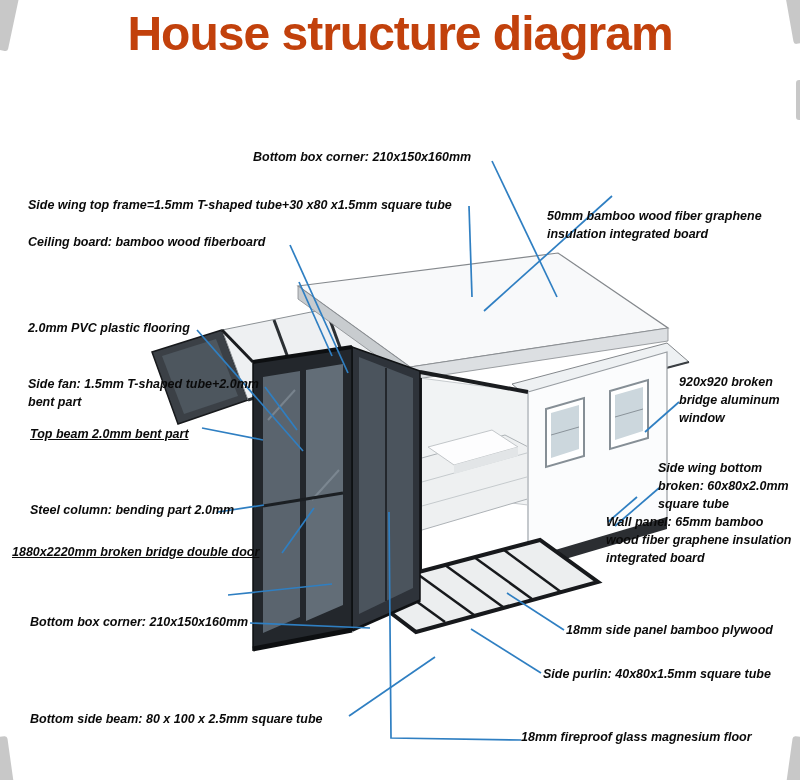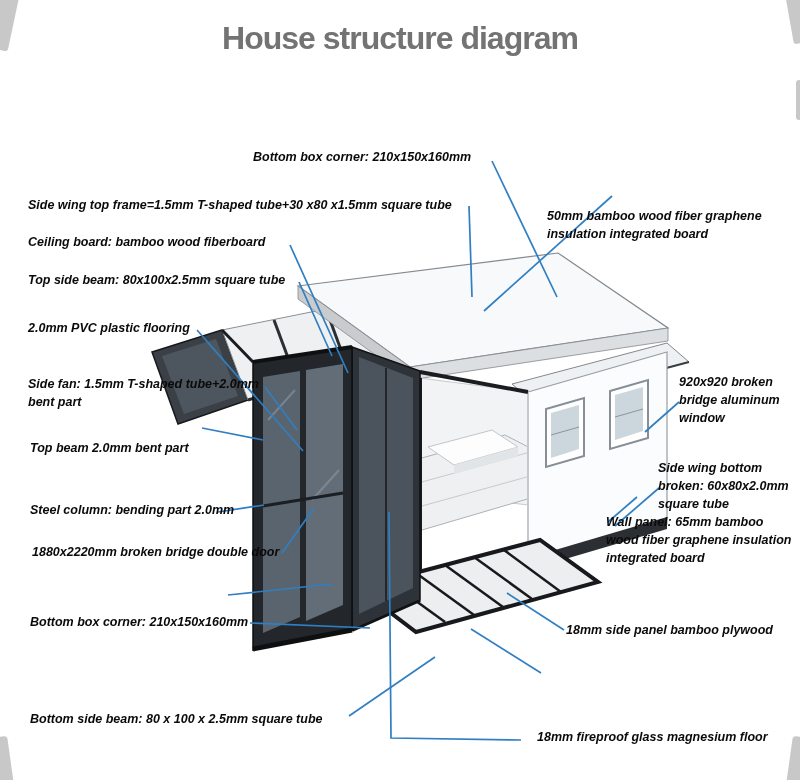--- a/index.html
+++ b/index.html
@@ -1,22 +1,22 @@
 <!DOCTYPE html>
 <html><head>
 <meta charset="utf-8">
 <style>
   html,body{margin:0;padding:0;background:#ffffff;}
   #stage{
     position:relative;width:800px;height:780px;background:#ffffff;overflow:hidden;
     font-family:"Liberation Sans",sans-serif;
   }
   #title{
-    position:absolute;left:0;top:20px;width:100%;text-align:center;
-    font-size:32px;font-weight:700;letter-spacing:-1px;color:#737373;
+    position:absolute;left:0;top:6px;width:100%;text-align:center;
+    font-size:48px;font-weight:700;letter-spacing:-1px;color:#c2410c;
   }
   .lbl{
     position:absolute;font-style:italic;font-weight:700;font-size:12.5px;
     color:#0a0a0a;line-height:1.42;white-space:normal;
   }
   svg{position:absolute;left:0;top:0;}
   .artifact{position:absolute;background:#9a9a9a;opacity:.55;border-radius:3px;}
 </style>
 </head>
 <body>
@@ -116,27 +116,27 @@
       <line x1="541" y1="673" x2="471" y2="629"></line>
       <line x1="349" y1="716" x2="435" y2="657"></line>
       <polyline points="521,740 391,738 389,512"></polyline>
     </g>
   </svg>
 
   <div class="lbl" style="left:253px;top:149px;width:245px;">Bottom box corner:  210x150x160mm</div>
   <div class="lbl" style="left:547px;top:160px;width:225px;margin-top:48px;">50mm bamboo wood fiber graphene insulation integrated board</div>
   <div class="lbl" style="left:28px;top:197px;width:450px;">Side wing top frame=1.5mm T-shaped tube+30 x80 x1.5mm square tube</div>
   <div class="lbl" style="left:28px;top:234px;width:280px;">Ceiling board:  bamboo wood fiberboard</div>
-  <div class="lbl" style="left:28px;top:272px;width:290px;">Top side beam:  80x100x2.5mm square tube</div>
   <div class="lbl" style="left:28px;top:320px;width:200px;">2.0mm PVC plastic flooring</div>
   <div class="lbl" style="left:28px;top:376px;width:250px;">Side fan:  1.5mm T-shaped tube+2.0mm bent part</div>
-  <div class="lbl" style="left:30px;top:440px;width:190px;">Top beam 2.0mm bent part</div>
+  <div class="lbl" style="left:30px;top:426px;width:190px;text-decoration:underline;">Top beam 2.0mm bent part</div>
   <div class="lbl" style="left:679px;top:374px;width:110px;">920x920 broken bridge aluminum window</div>
   <div class="lbl" style="left:30px;top:502px;width:210px;">Steel column:  bending part 2.0mm</div>
   <div class="lbl" style="left:658px;top:460px;width:132px;">Side wing bottom broken:  60x80x2.0mm square tube</div>
   <div class="lbl" style="left:606px;top:514px;width:186px;font-style:italic;">Wall panel:  65mm bamboo wood fiber graphene insulation integrated board</div>
-  <div class="lbl" style="left:32px;top:544px;width:270px;">1880x2220mm broken bridge double door</div>
+  <div class="lbl" style="left:12px;top:544px;width:270px;text-decoration:underline;">1880x2220mm broken bridge double door</div>
   <div class="lbl" style="left:30px;top:614px;width:230px;">Bottom box corner:  210x150x160mm</div>
   <div class="lbl" style="left:566px;top:622px;width:230px;">18mm side panel bamboo plywood</div>
+  <div class="lbl" style="left:543px;top:666px;width:250px;">Side purlin:  40x80x1.5mm square tube</div>
   <div class="lbl" style="left:30px;top:711px;width:330px;">Bottom side beam:  80 x 100 x 2.5mm square tube</div>
-  <div class="lbl" style="left:521px;top:729px;width:255px;margin-left:16px;">18mm fireproof glass magnesium floor</div>
+  <div class="lbl" style="left:521px;top:729px;width:255px;">18mm fireproof glass magnesium floor</div>
 
 </div>
 
 </body></html>

